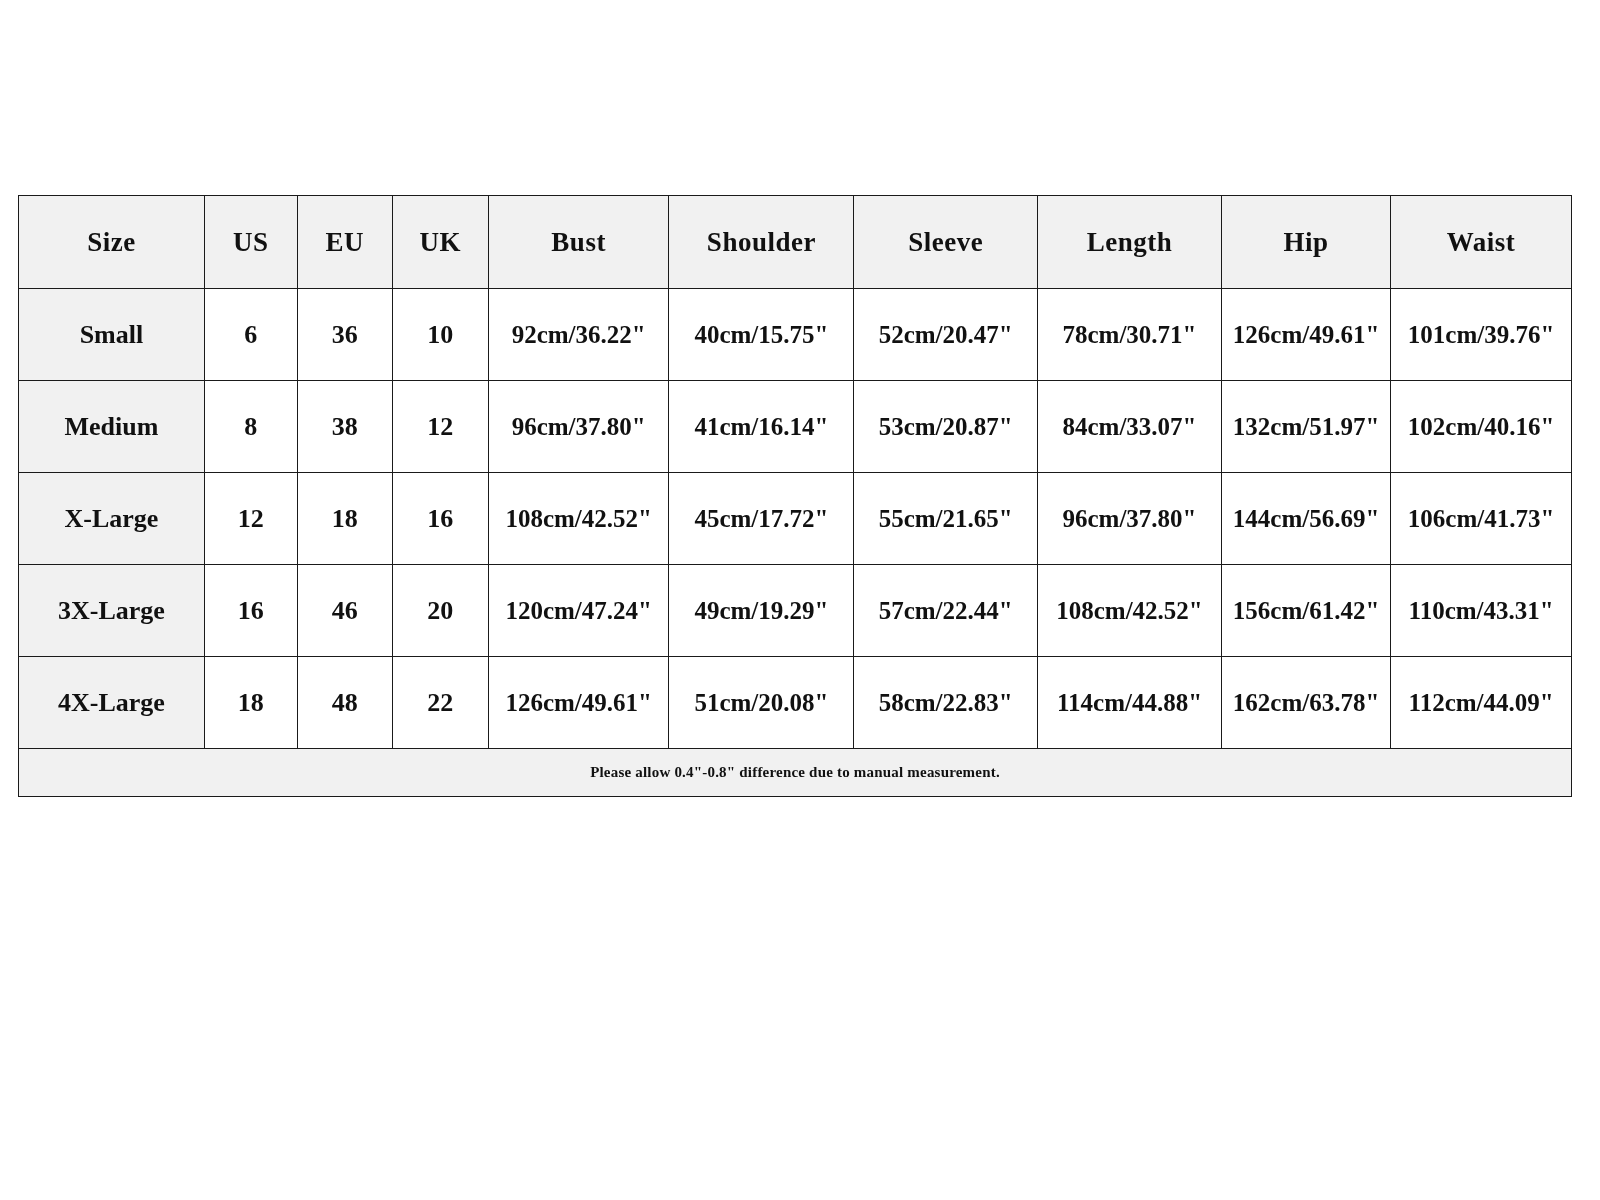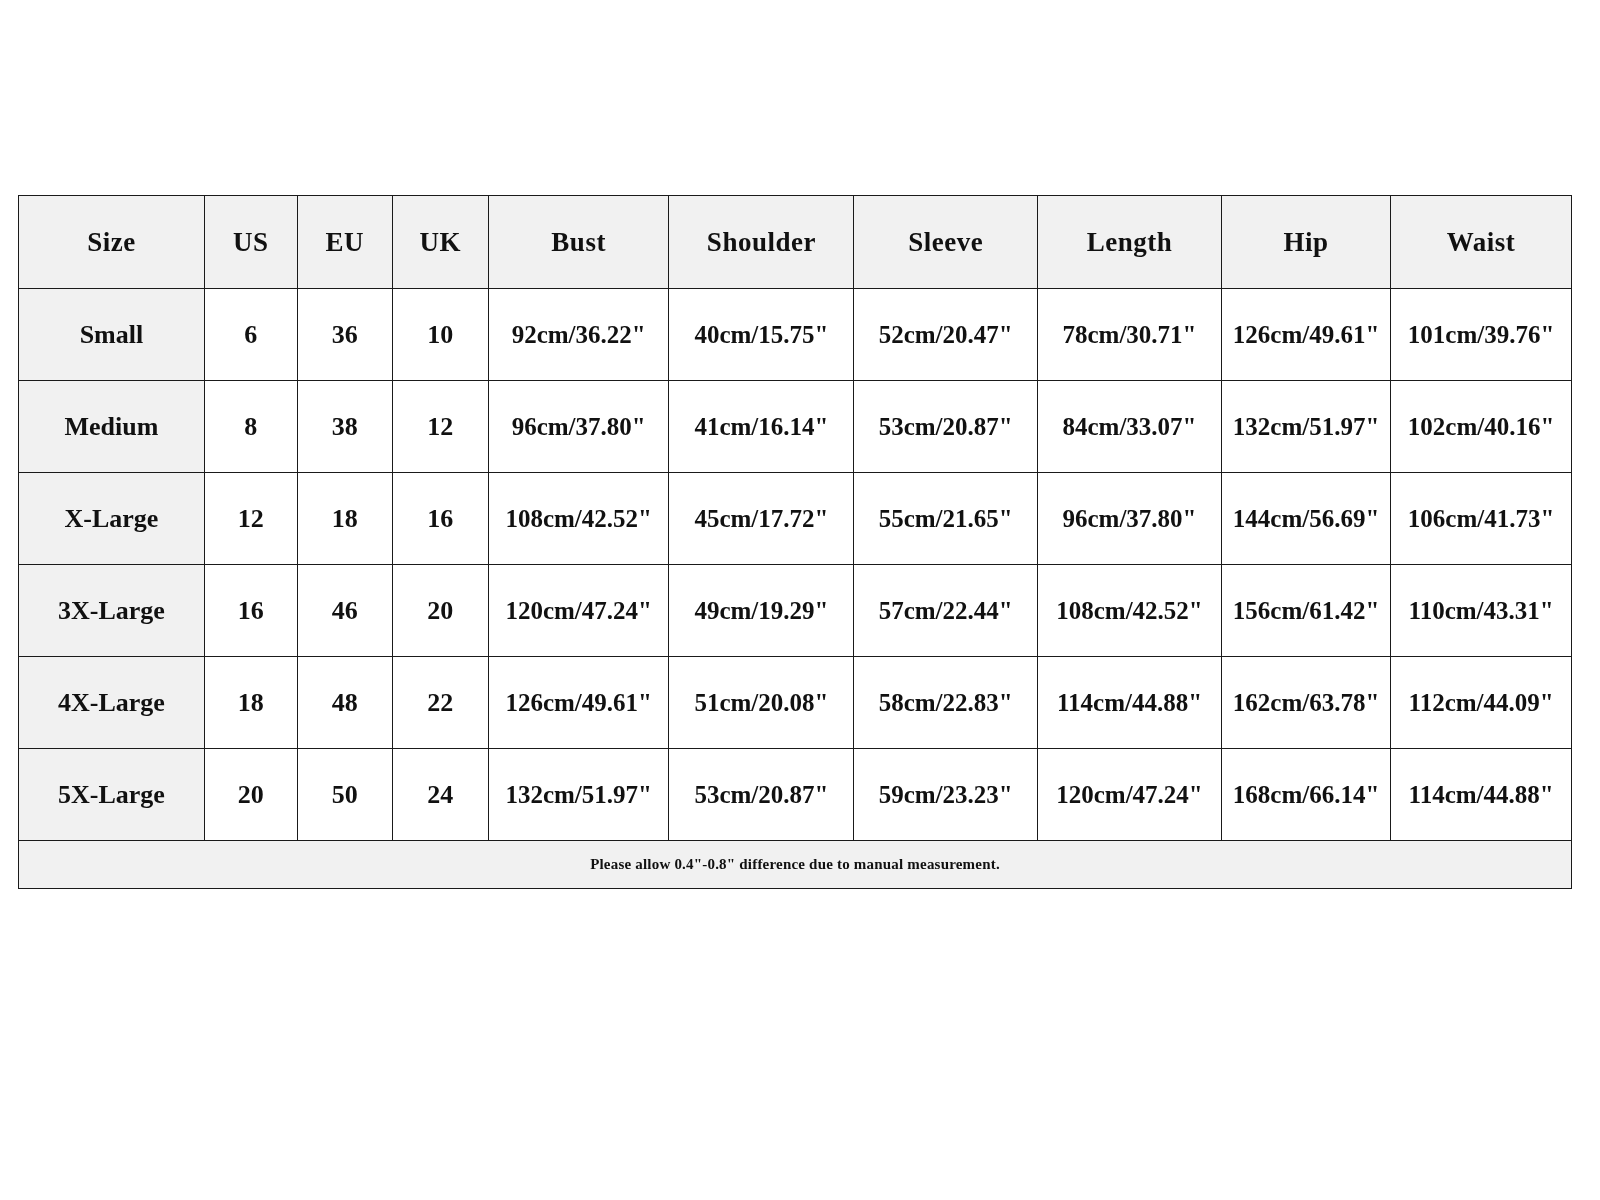--- a/index.html
+++ b/index.html
@@ -172,32 +172,20 @@
         <td class="num-cell">18</td>
         <td class="num-cell">48</td>
         <td class="num-cell">22</td>
         <td>126cm/49.61"</td>
         <td>51cm/20.08"</td>
         <td>58cm/22.83"</td>
         <td>114cm/44.88"</td>
         <td>162cm/63.78"</td>
         <td>112cm/44.09"</td>
       </tr>
-      <tr>
-        <td class="size-cell">5X-Large</td>
-        <td class="num-cell">20</td>
-        <td class="num-cell">50</td>
-        <td class="num-cell">24</td>
-        <td>132cm/51.97"</td>
-        <td>53cm/20.87"</td>
-        <td>59cm/23.23"</td>
-        <td>120cm/47.24"</td>
-        <td>168cm/66.14"</td>
-        <td>114cm/44.88"</td>
-      </tr>
     </tbody>
 
     <tfoot>
       <tr>
         <td colspan="10">Please allow 0.4"-0.8" difference due to manual measurement.</td>
       </tr>
     </tfoot>
   </table>
 </div>
 

